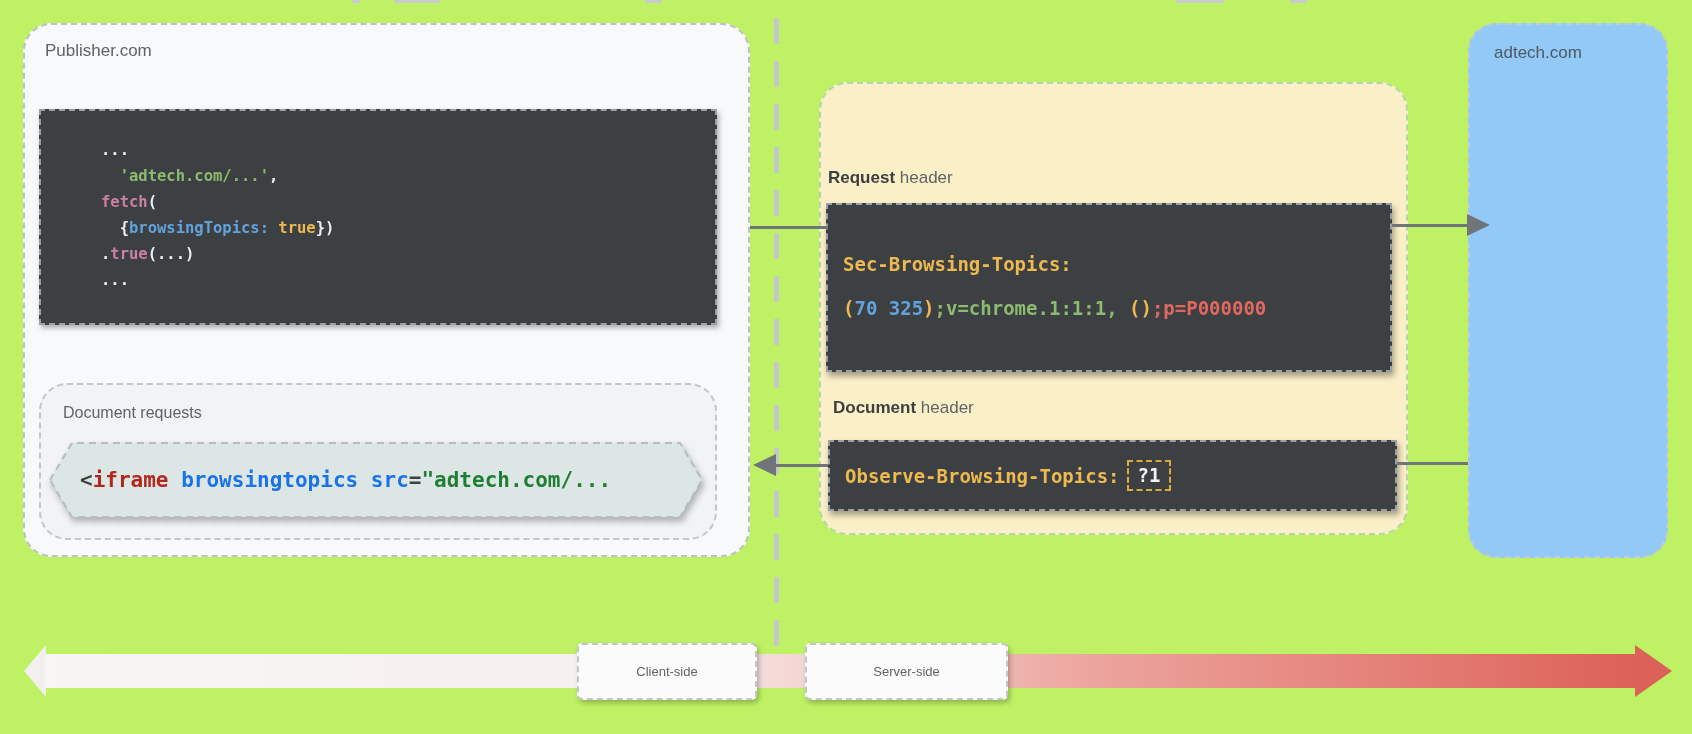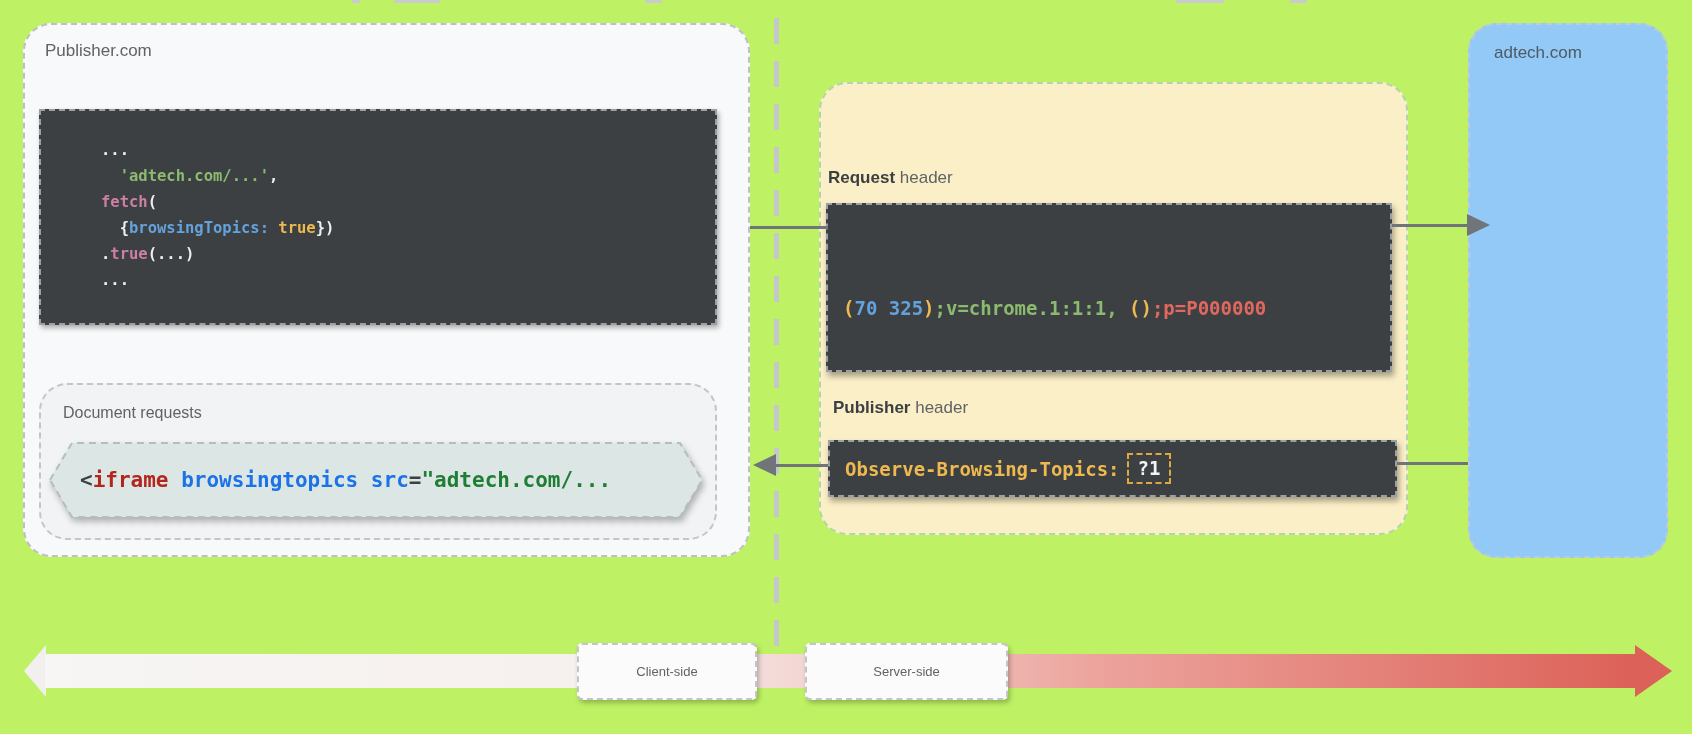--- a/index.html
+++ b/index.html
@@ -27,21 +27,21 @@
              background:repeating-linear-gradient(180deg,#C5C8CB 0,#C5C8CB 26px,transparent 26px,transparent 43px);}
   
   .headers-panel{left:819px;top:82px;width:589px;height:453px;background:#FBEFC7;border:2px dashed #B2D6AB;}
   .headers-title{position:absolute;left:819px;top:100px;width:589px;text-align:center;
                  font-size:17px;font-weight:700;color:#3C4043;}
   .hdr-label{position:absolute;font-size:17px;color:#5F6368;}
   .hdr-label b{color:#3C4043;}
   .darkbox{position:absolute;background:#3C4043;border:2px dashed #9AA0A6;box-sizing:border-box;
            box-shadow:2px 4px 6px rgba(0,0,0,.35);}
   .request-box{left:826px;top:203px;width:566px;height:169px;}
-  .response-box{left:828px;top:440px;width:569px;height:57px;display:flex;align-items:center;padding-left:15px;}
+  .response-box{left:828px;top:440px;width:569px;height:71px;display:flex;align-items:center;padding-left:15px;}
   .hline{font-family:"DejaVu Sans Mono",monospace;font-size:19px;font-weight:700;white-space:pre;}
   .req-l1{position:absolute;left:15px;top:48px;}
   .req-l2{position:absolute;left:15px;top:92px;}
   .badge{display:inline-block;margin-left:7px;border:2px dashed #E0A93E;padding:2px 9px 3px 9px;
          color:#F1F3F4;font-family:"DejaVu Sans Mono",monospace;font-size:19px;font-weight:700;}
   
   .adtech{left:1468px;top:23px;width:200px;height:535px;background:#92C9F7;border:2px dashed #BDCBD8;}
   .adtech-label{position:absolute;left:24px;top:18px;font-size:17px;color:#4E5A63;}
   
   .hl{position:absolute;height:3px;background:#70757A;}
@@ -101,25 +101,26 @@
 
   <div class="separator"></div>
 
   <div class="panel headers-panel"></div>
 
   <div class="hdr-label" style="left:828px;top:168px;">
     <b>Request</b><span> header</span>
   </div>
 
   <div class="darkbox request-box">
+    <div class="hline req-l1"><span style="color: rgb(238, 185, 79);">Sec-Browsing-Topics:</span></div>
     <div class="hline req-l2"><span style="color: rgb(238, 185, 79);">(</span><span style="color: rgb(100, 162, 220);">70 325</span><span style="color: rgb(238, 185, 79);">)</span><span style="color: rgb(140, 186, 110);">;v=chrome.1:1:1,</span><span style="color: rgb(236, 239, 241);"> </span><span style="color: rgb(238, 185, 79);">()</span><span style="color: rgb(224, 104, 94);">;p=P000000</span></div>
   </div>
 
   <div class="hdr-label" style="left:833px;top:398px;">
-    <b>Publisher</b><span> header</span>
+    <b>Document</b><span> header</span>
   </div>
 
   <div class="darkbox response-box">
     <span class="hline"><span style="color: rgb(238, 185, 79);">Observe-Browsing-Topics:</span></span>
     <span class="badge">?1</span>
   </div>
 
   <div class="panel adtech">
     <div class="adtech-label">adtech.com</div>
   </div>

